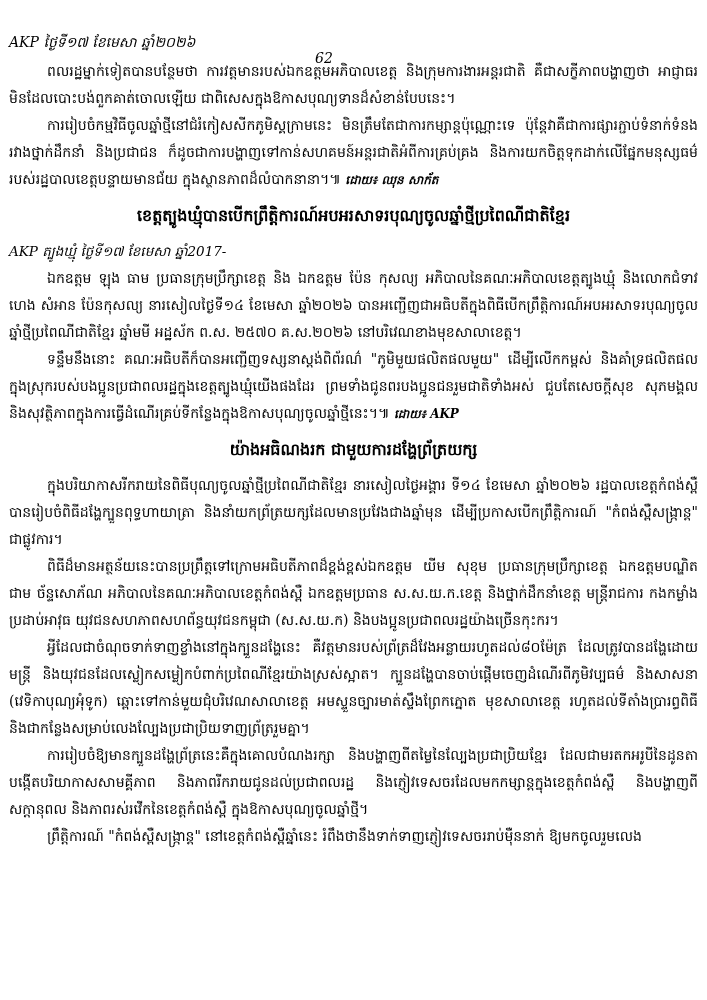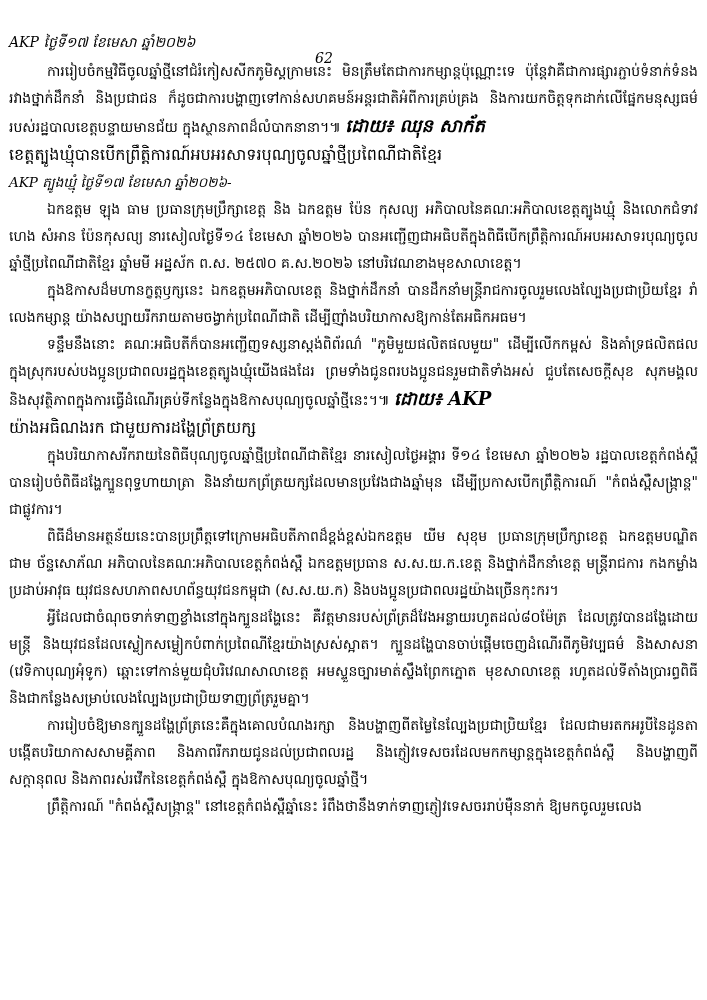--- a/index.html
+++ b/index.html
@@ -44,66 +44,66 @@
   }
   .body-para {
     margin: 0;
     text-align: justify;
     text-indent: 38px;
     font-size: 14px;
     line-height: 27px;
     word-break: break-word;
   }
   .headline {
-    margin: 0;
-    text-align: left;
-    font-weight: normal;
+    margin: 8px;
+    text-align: center;
+    font-weight: bold;
     font-size: 16px;
     line-height: 28px;
     text-indent: 0;
   }
   .dateline {
     margin: 0;
     font-style: italic;
     font-size: 13.5px;
     line-height: 27px;
     text-indent: 0;
   }
   .byline {
     font-weight: bold;
     font-style: italic;
-    font-size: 18px;
+    font-size: 12px;
     white-space: nowrap;
   }
 </style>
 </head>
 <body>
 
 <div class="page">
 
   <div class="page-header">
     <span class="masthead">AKP ថ្ងៃទី១៧ ខែមេសា ឆ្នាំ២០២៦</span>
     <span class="page-num">62</span>
   </div>
 
   <div>
     <p class="body-para">
+      <span>ពលរដ្ឋម្នាក់ទៀតបានបន្ថែមថា ការវត្តមានរបស់ឯកឧត្តមអភិបាលខេត្ត និងក្រុមការងារអន្តរជាតិ គឺជាសក្ខីភាពបង្ហាញថា អាជ្ញាធរមិនដែលបោះបង់ពួកគាត់ចោលឡើយ ជាពិសេសក្នុងឱកាសបុណ្យទានដ៏សំខាន់បែបនេះ។</span>
+    </p>
+    <p class="body-para">
       <span>ការរៀបចំកម្មវិធីចូលឆ្នាំថ្មីនៅជំរំកៀសសីកភូមិស្គក្រាមនេះ មិនត្រឹមតែជាការកម្សាន្តប៉ុណ្ណោះទេ ប៉ុន្តែវាគឺជាការផ្សារភ្ជាប់ទំនាក់ទំនងរវាងថ្នាក់ដឹកនាំ និងប្រជាជន ក៏ដូចជាការបង្ហាញទៅកាន់សហគមន៍អន្តរជាតិអំពីការគ្រប់គ្រង និងការយកចិត្តទុកដាក់លើផ្នែកមនុស្សធម៌របស់រដ្ឋបាលខេត្តបន្ទាយមានជ័យ ក្នុងស្ថានភាពដ៏លំបាកនានា។៕</span>
       <span class="byline">ដោយ៖ ឈុន សាក័ត</span>
     </p>
   </div>
 
   <div>
     <p class="headline">ខេត្តត្បូងឃ្មុំបានបើកព្រឹត្តិការណ៍អបអរសាទរបុណ្យចូលឆ្នាំថ្មីប្រពៃណីជាតិខ្មែរ</p>
-    <p class="dateline">AKP ត្បូងឃ្មុំ ថ្ងៃទី១៧ ខែមេសា ឆ្នាំ២០២៦-</p>
+    <p class="dateline">AKP ត្បូងឃ្មុំ ថ្ងៃទី១៧ ខែមេសា ឆ្នាំ2017-</p>
     <p class="body-para">
       <span>ឯកឧត្តម ឡុង ធាម ប្រធានក្រុមប្រឹក្សាខេត្ត និង ឯកឧត្តម ប៉ែន កុសល្យ អភិបាលនៃគណៈអភិបាលខេត្តត្បូងឃ្មុំ និងលោកជំទាវ ហេង សំអាន ប៉ែនកុសល្យ នារសៀលថ្ងៃទី១៤ ខែមេសា ឆ្នាំ២០២៦ បានអញ្ជើញជាអធិបតីក្នុងពិធីបើកព្រឹត្តិការណ៍អបអរសាទរបុណ្យចូលឆ្នាំថ្មីប្រពៃណីជាតិខ្មែរ ឆ្នាំមមី អដ្ឋស័ក ព.ស. ២៥៧០ គ.ស.២០២៦ នៅបរិវេណខាងមុខសាលាខេត្ត។</span>
-    </p>
-    <p class="body-para">
-      <span>ក្នុងឱកាសដ៏មហានក្ខត្តឫក្សនេះ ឯកឧត្តមអភិបាលខេត្ត និងថ្នាក់ដឹកនាំ បានដឹកនាំមន្ត្រីរាជការចូលរួមលេងល្បែងប្រជាប្រិយខ្មែរ រាំលេងកម្សាន្ត យ៉ាងសប្បាយរីករាយតាមចង្វាក់ប្រពៃណីជាតិ ដើម្បីញ៉ាំងបរិយាកាសឱ្យកាន់តែអធិកអធម។</span>
     </p>
     <p class="body-para">
       <span>ទន្ទឹមនឹងនោះ គណៈអធិបតីក៏បានអញ្ជើញទស្សនាស្ដង់ពិព័រណ៌ "ភូមិមួយផលិតផលមួយ" ដើម្បីលើកកម្ពស់ និងគាំទ្រផលិតផលក្នុងស្រុករបស់បងប្អូនប្រជាពលរដ្ឋក្នុងខេត្តត្បូងឃ្មុំយើងផងដែរ ព្រមទាំងជូនពរបងប្អូនជនរួមជាតិទាំងអស់ ជួបតែសេចក្ដីសុខ សុភមង្គល និងសុវត្ថិភាពក្នុងការធ្វើដំណើរគ្រប់ទីកន្លែងក្នុងឱកាសបុណ្យចូលឆ្នាំថ្មីនេះ។៕</span>
       <span class="byline">ដោយ៖ AKP</span>
     </p>
   </div>
 
   <div>
     <p class="headline">យ៉ាងអធិណងរក ជាមួយការដង្ហែព្រ័ត្រយក្ស</p>
     <p class="body-para">

